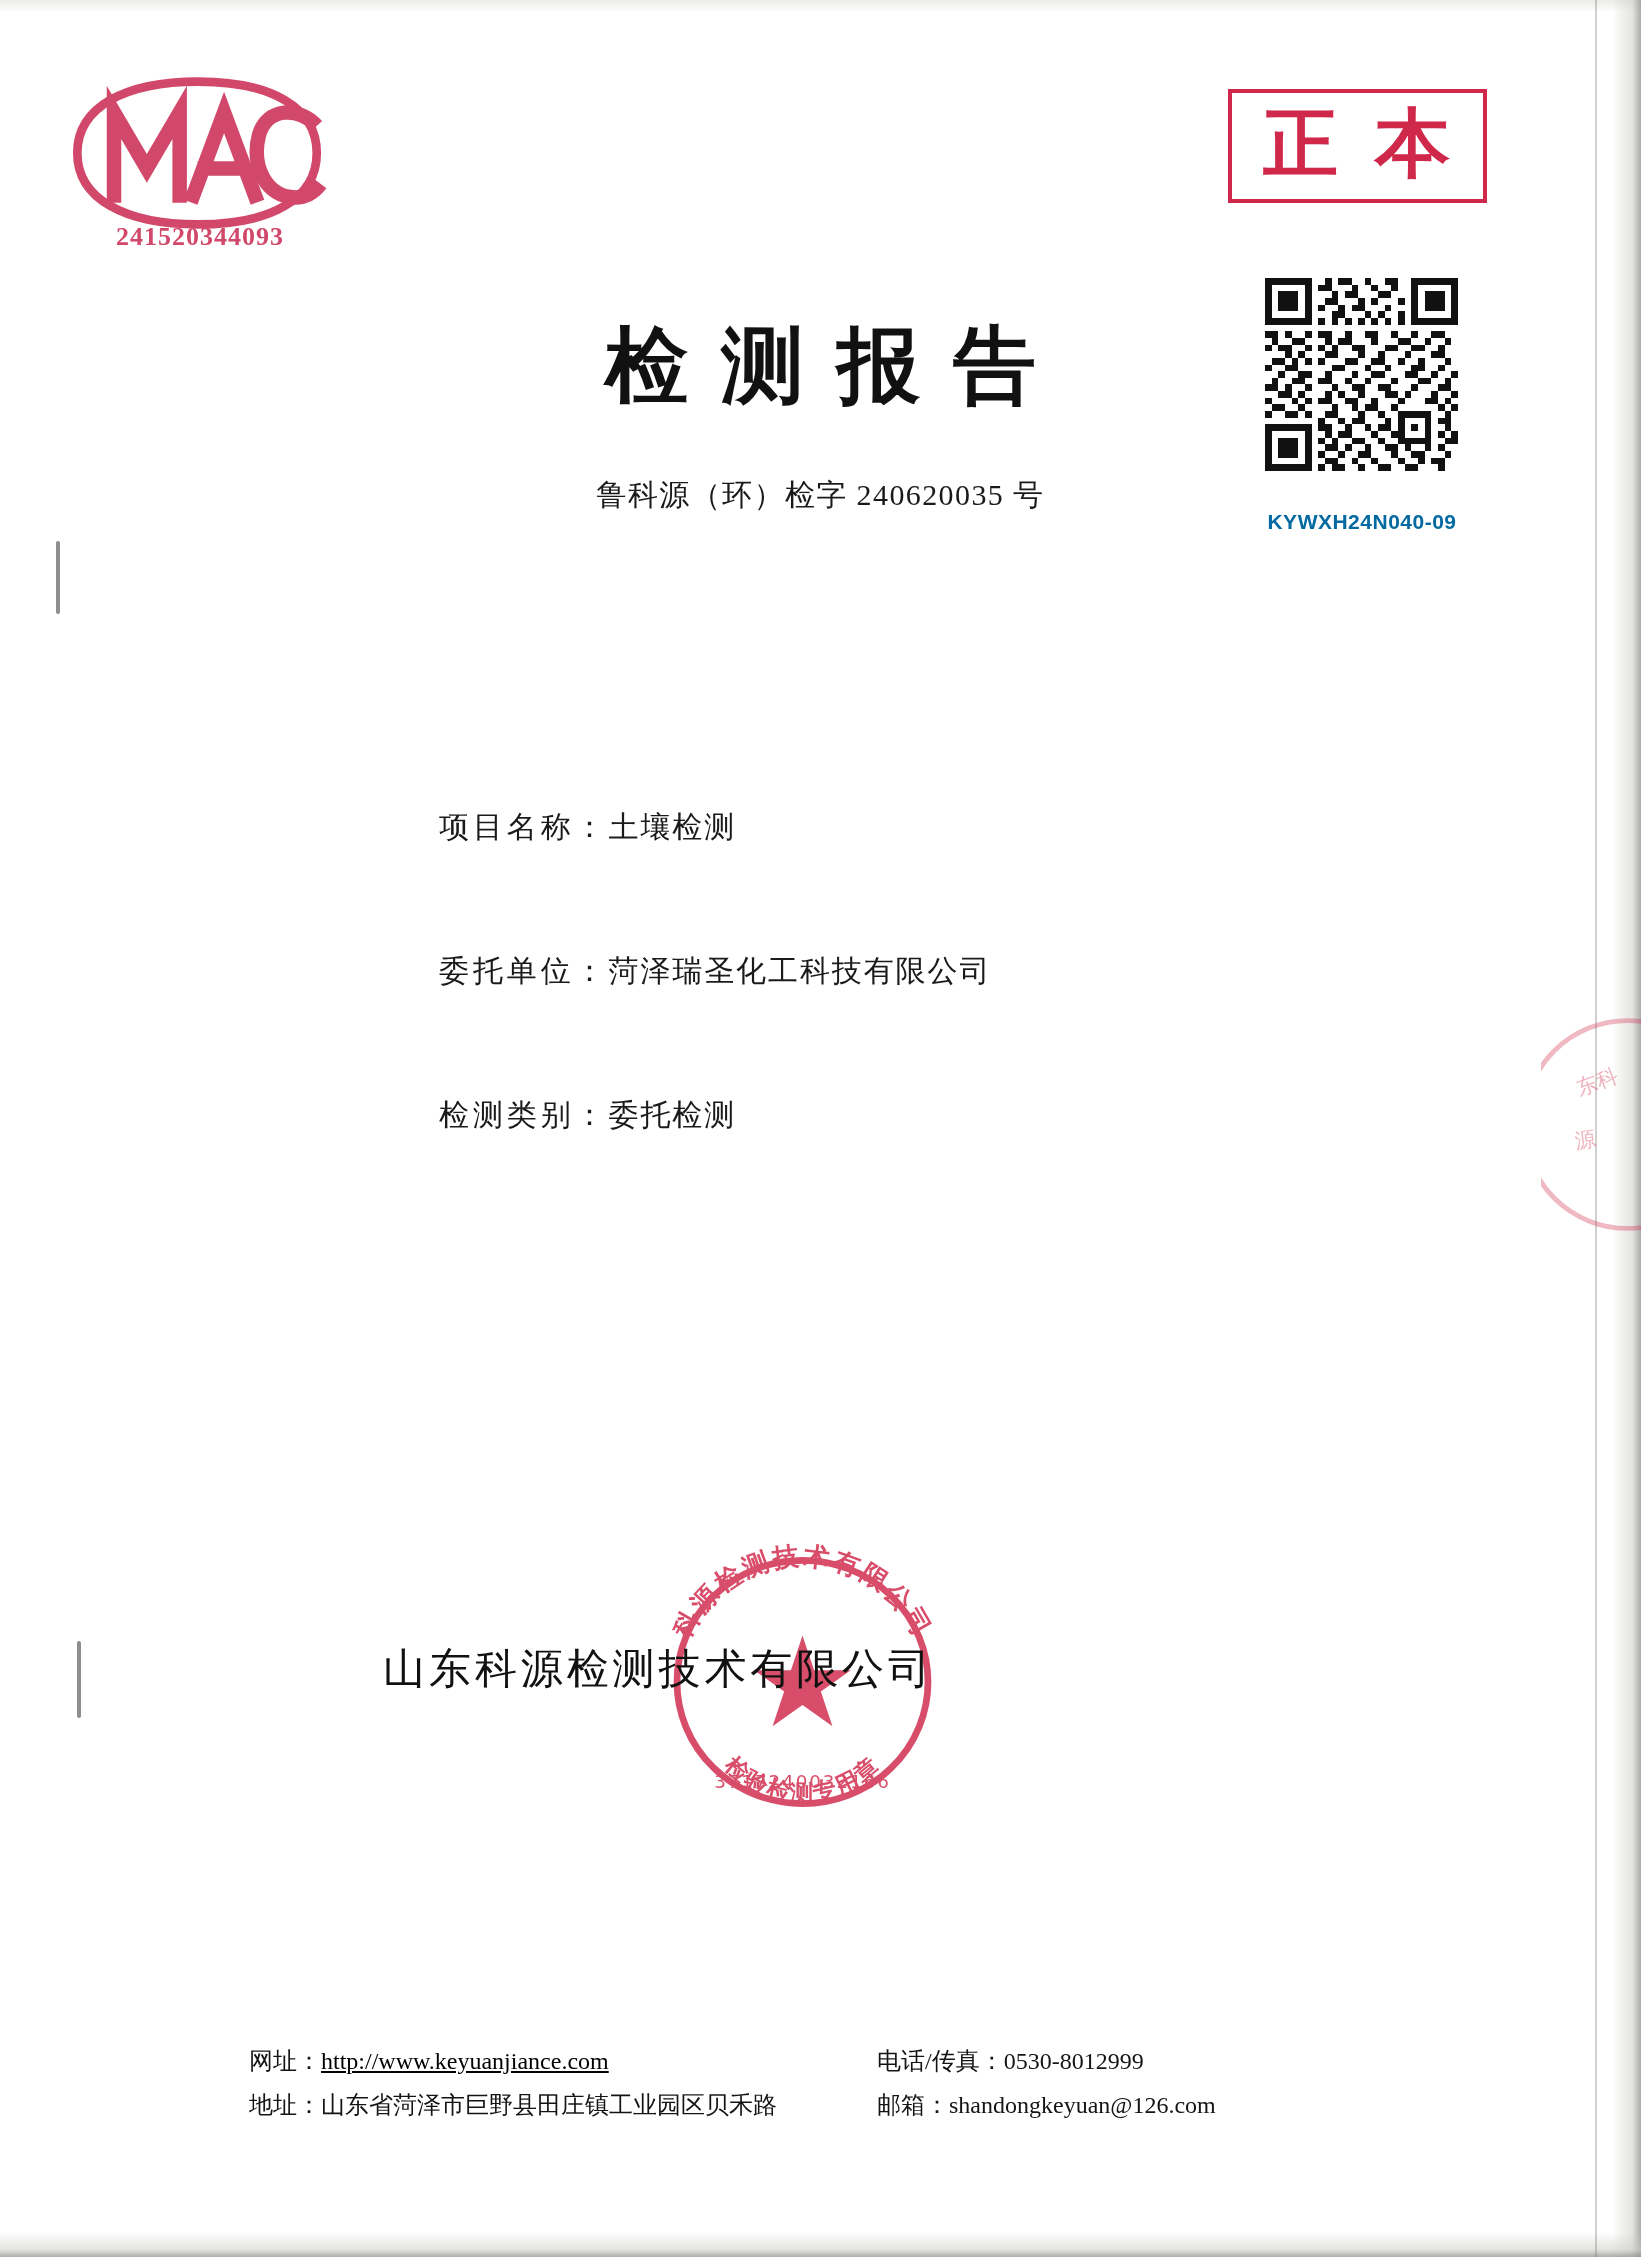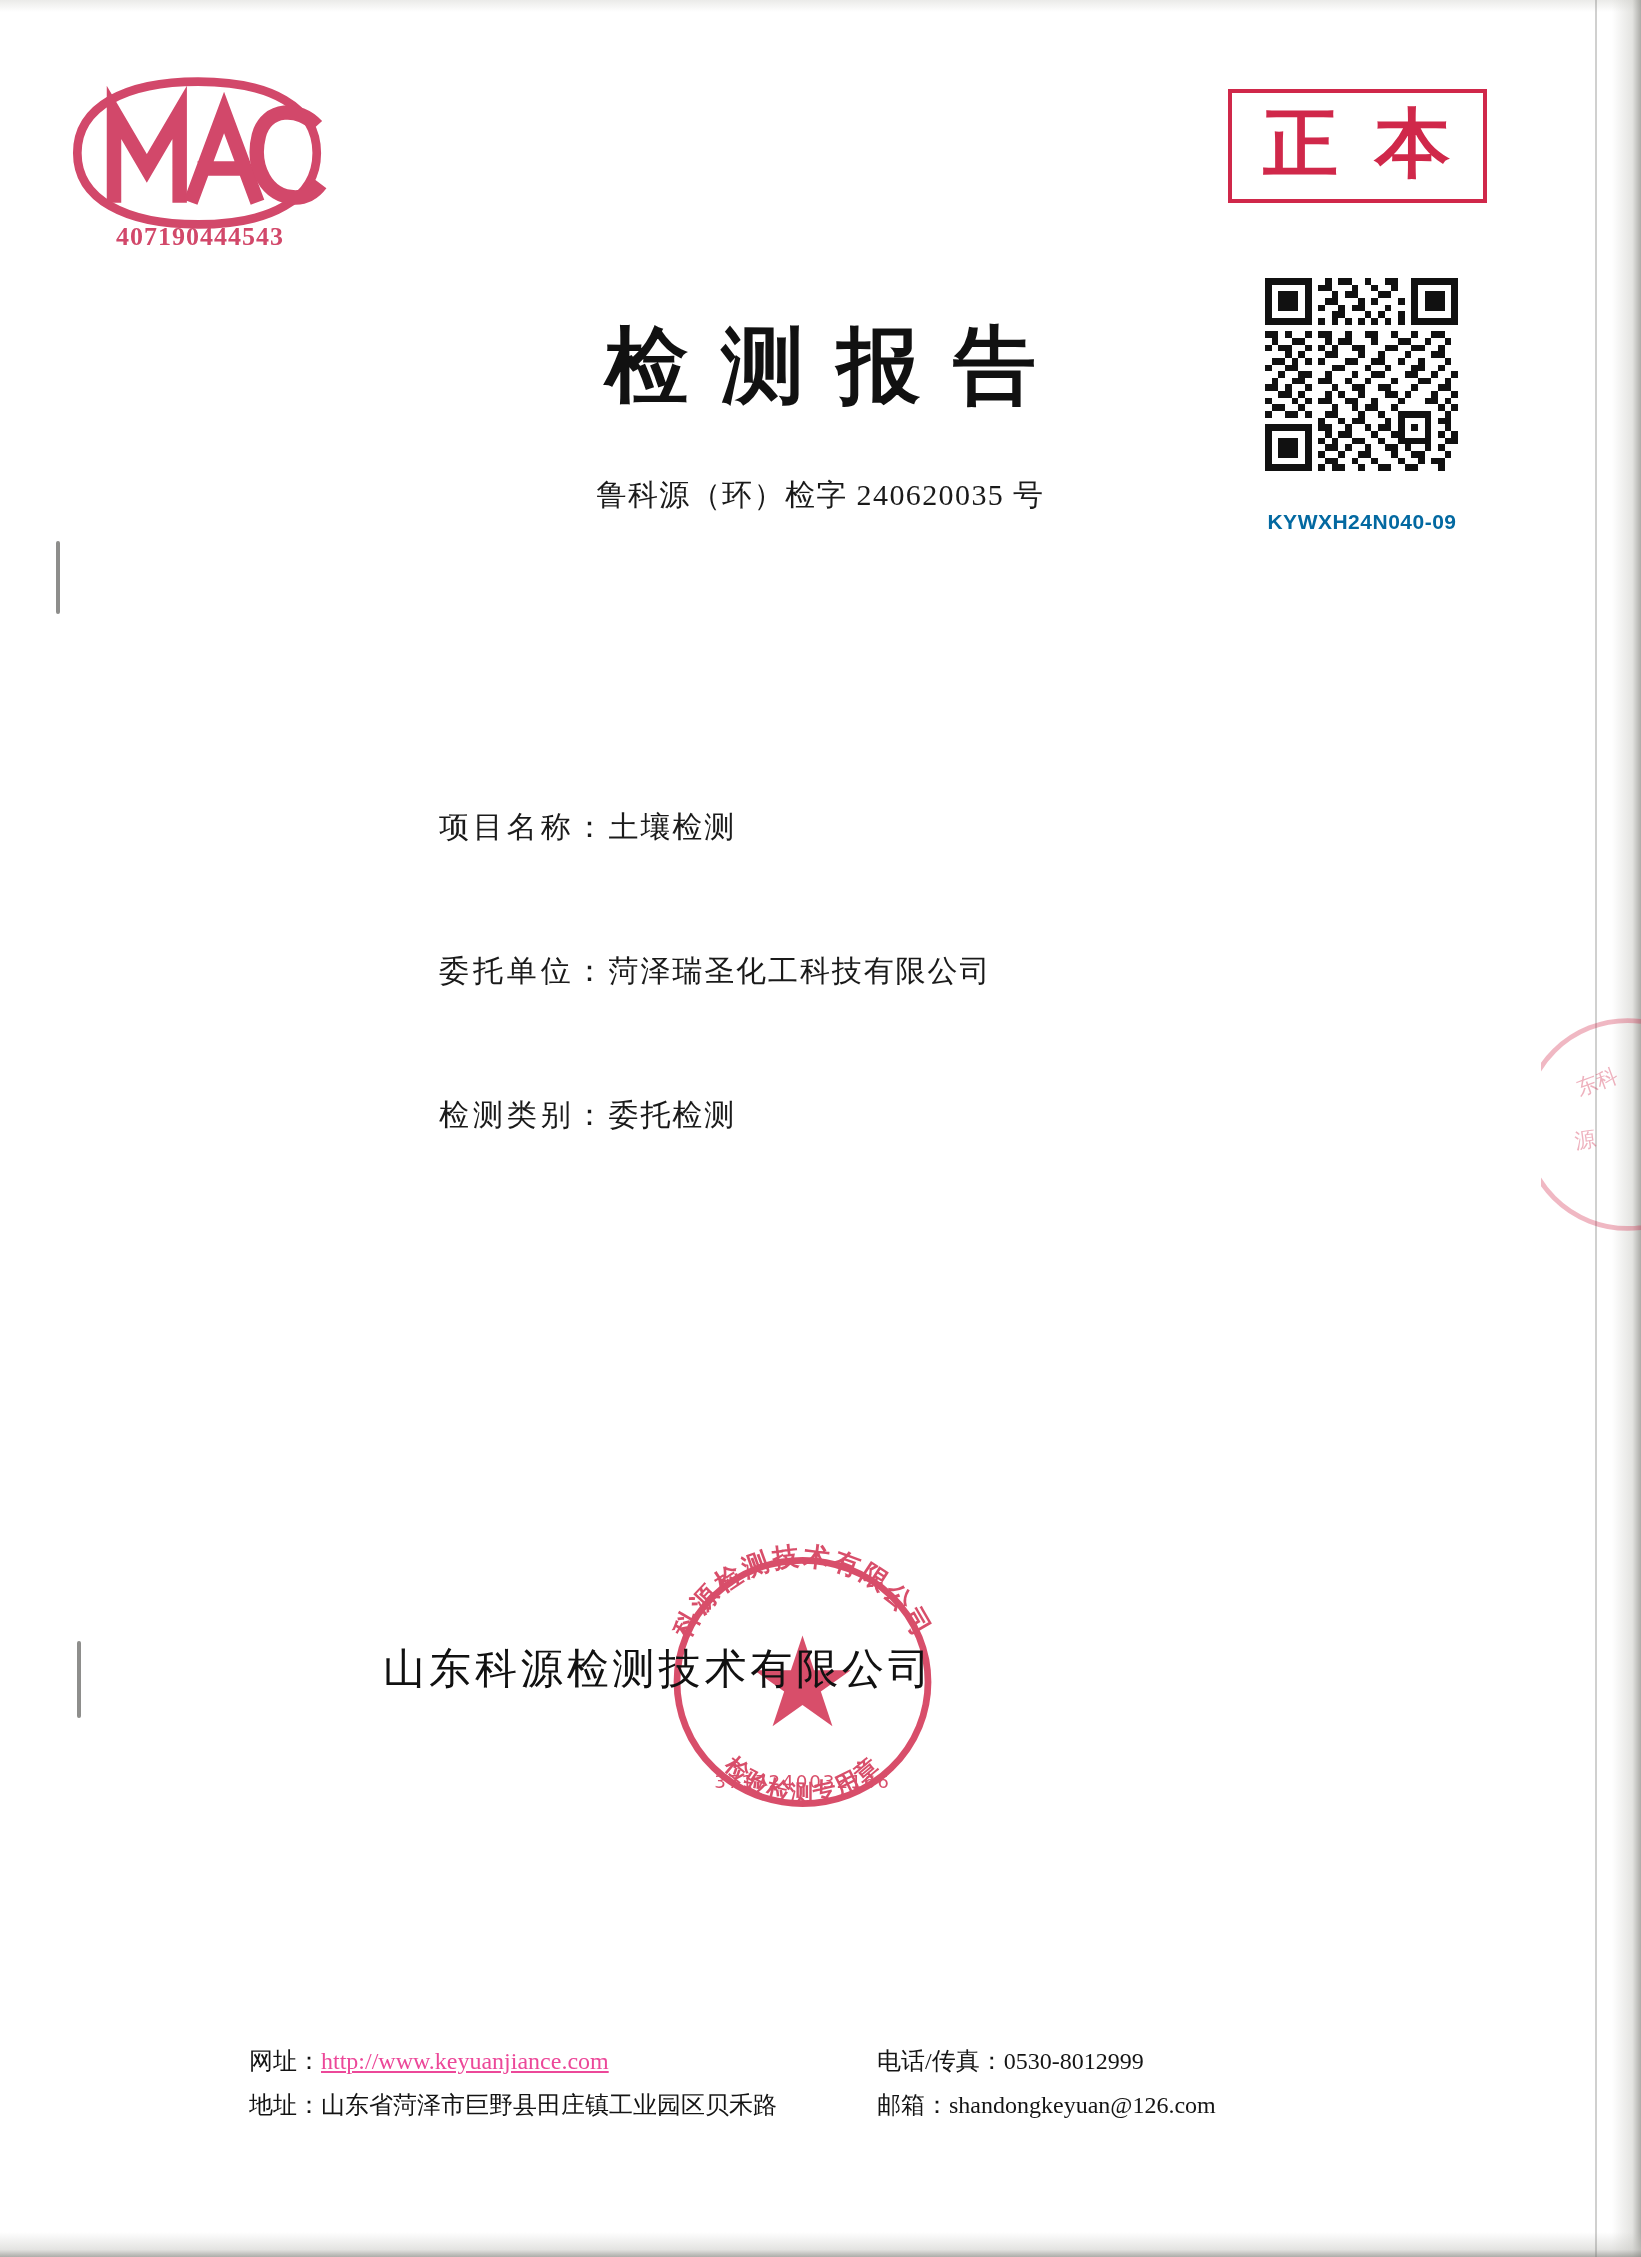--- a/index.html
+++ b/index.html
@@ -200,21 +200,21 @@
     color: #141414;
   }
   .footer-row {
     display: flex;
     margin-bottom: 11.6px;
   }
   .footer-col-left { width: 628px; }
   .footer-col-right { width: 531px; }
   .footer-link {
     text-decoration: underline;
-    color: #ec4899;
+    color: #000000;
   }
 
   
   .staple {
     position: absolute;
     width: 3.9px;
     background: #8e8e8c;
     border-radius: 1.9px;
   }
 </style>
@@ -236,21 +236,21 @@
 
       <path d="M20 88 C20 40, 70 14, 145 14 C220 14, 268 40, 268 88 C268 136, 220 162, 145 162 C70 162, 20 136, 20 88 Z" fill="none" stroke="#d2486a" stroke-width="9"></path>
 
       <path d="M58 132 L58 46 L92 104 L126 46 L126 132" fill="none" stroke="#d2486a" stroke-width="15" stroke-linecap="square" stroke-linejoin="miter"></path>
 
       <path d="M140 132 L172 46 L204 132 M152 104 L192 104" fill="none" stroke="#d2486a" stroke-width="15" stroke-linecap="square" stroke-linejoin="miter"></path>
 
       <path d="M268 60 C250 40, 216 40, 208 70 C200 102, 216 134, 246 134 C258 134, 266 128, 272 120" fill="none" stroke="#d2486a" stroke-width="15" stroke-linecap="butt"></path>
     </svg>
   </div>
-  <div class="ma-number">407190444543</div>
+  <div class="ma-number">241520344093</div>
 
   <div class="zhengben"></div>
   <div class="zhengben-text">
     <span>正</span>
     <span>本</span>
   </div>
 
   <div class="qr-wrap">
     <svg width="193" height="193" viewBox="0 0 29 29" shape-rendering="crispEdges" aria-hidden="true">
       <rect width="29" height="29" fill="#ffffff"></rect>

